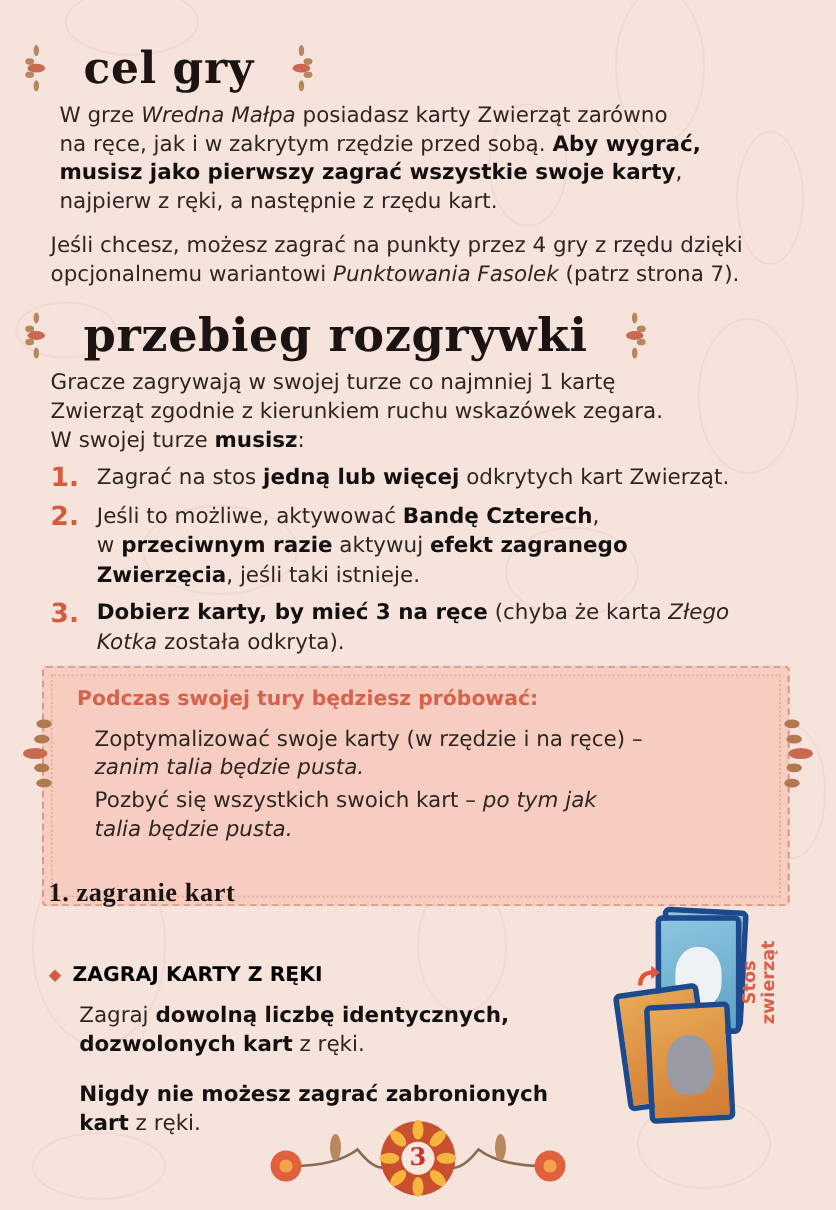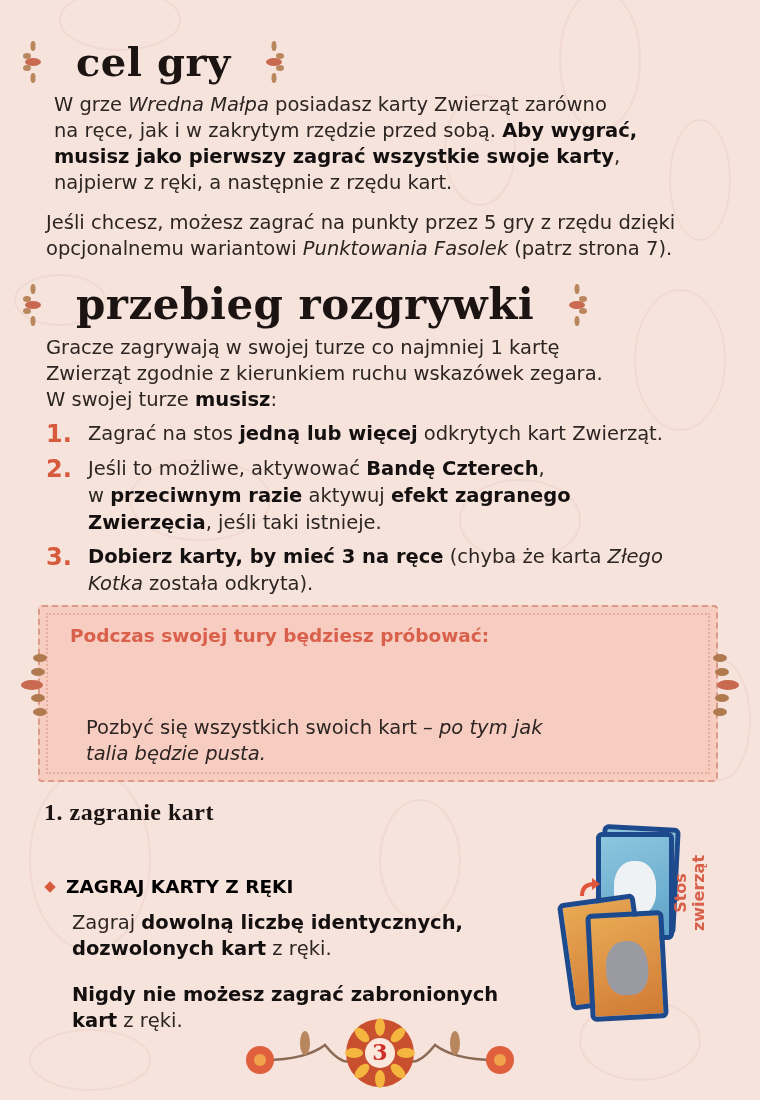--- a/index.html
+++ b/index.html
@@ -37,21 +37,21 @@
   .steps { position: absolute; left: 46px; top: 420px; width: 690px; }
   .step { display: flex; margin-bottom: 7px; }
   .step .num {
     width: 42px; flex: none;
     font-weight: bold; font-size: 24px; color: #d85a3c; line-height: 28px;
   }
   .step .txt { font-size: 19.5px; line-height: 27px; color: #2d2522; }
   .step .txt b { font-weight: bold; color: #151010; margin-top: 28px; }
 
   .tip-box {
-    position: absolute; left: 38px; top: 605px; width: 680px; height: 177px;
+    position: absolute; left: 38px; top: 605px; width: 680px; height: 219px;
     background: #f7cdc2;
     border: 2px dashed #d99a88;
     border-radius: 4px;
   }
   .tip-box::before {
     content: ""; position: absolute; inset: 6px;
     border: 2px dotted #e8ad9c; border-radius: 2px;
   }
   .tip-title {
     position: absolute; left: 30px; top: 18px;
@@ -135,21 +135,21 @@
   </div>
 
   <div class="para" style="left:54px; top:92px; width:700px;">
     <span>W grze </span><i>Wredna Małpa</i><span> posiadasz karty Zwierząt zarówno</span><br>
     <span>na ręce, jak i w zakrytym rzędzie przed sobą. </span><b>Aby wygrać,</b><br>
     <b>musisz jako pierwszy zagrać wszystkie swoje karty</b><span>,</span><br>
     <span>najpierw z ręki, a następnie z rzędu kart.</span>
   </div>
 
   <div class="para" style="left:46px; top:210px; width:710px;">
-    <span>Jeśli chcesz, możesz zagrać na punkty przez 5 gry z rzędu dzięki</span><br>
+    <span>Jeśli chcesz, możesz zagrać na punkty przez 4 gry z rzędu dzięki</span><br>
     <span>opcjonalnemu wariantowi </span><i>Punktowania Fasolek</i><span> (patrz strona 7).</span>
   </div>
 
   <div class="heading" style="left:22px; top:283px;">
     <svg class="flourish" viewBox="0 0 22 44">
       <g fill="#b8875e">
           <ellipse cx="11" cy="6" rx="2.5" ry="5"></ellipse>
           <ellipse cx="5" cy="16" rx="4" ry="3"></ellipse>
           <ellipse cx="11" cy="22" rx="8" ry="4" fill="#c96a50"></ellipse>
           <ellipse cx="5" cy="28" rx="4" ry="3"></ellipse>
@@ -191,20 +191,24 @@
       <span class="num">3.</span>
       <span class="txt">
         <b>Dobierz karty, by mieć 3 na ręce</b><span> (chyba że karta </span><i>Złego</i><br>
         <i>Kotka</i><span> została odkryta).</span>
       </span>
     </div>
   </div>
 
   <div class="tip-box">
     <div class="tip-title">Podczas swojej tury będziesz próbować:</div>
+    <div class="tip-line" style="top:52px;">
+      <span>Zoptymalizować swoje karty (w rzędzie i na ręce) –</span><br>
+      <i>zanim talia będzie pusta.</i>
+    </div>
     <div class="tip-line" style="top:108px;">
       <span>Pozbyć się wszystkich swoich kart – </span><i>po tym jak</i><br>
       <i>talia będzie pusta.</i>
     </div>
   </div>
   <svg class="side-leaf" style="left:20px; top:650px;" viewBox="0 0 30 70">
     <g fill="#b07a4e">
         <ellipse cx="20" cy="8" rx="7" ry="4"></ellipse>
         <ellipse cx="18" cy="22" rx="7" ry="4"></ellipse>
         <ellipse cx="12" cy="35" rx="11" ry="5" fill="#c96a50"></ellipse>

